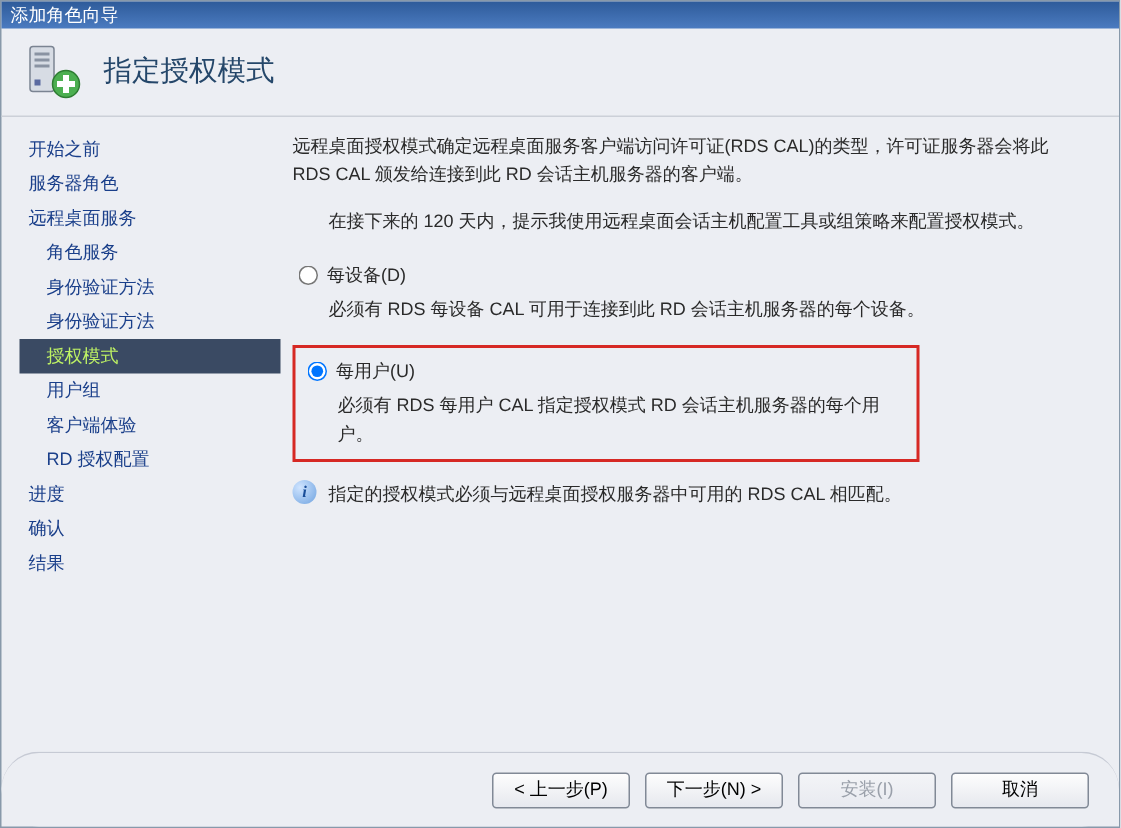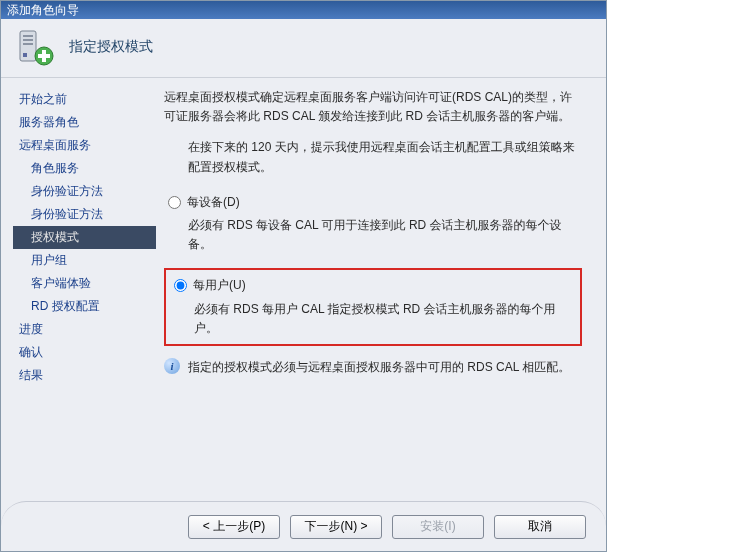--- a/index.html
+++ b/index.html
@@ -1,26 +1,26 @@
 <!DOCTYPE html>
 <html><head>
 <meta charset="utf-8">
 <style>
   * { box-sizing: border-box; }
   html, body { margin: 0; padding: 0; font-family: "Microsoft YaHei", SimSun, Arial, sans-serif; font-size: 12px; }
-  .window { width: 607px; height: 552px; background: #eceef3; display: flex; flex-direction: column; border: 1px solid #8899aa; }
+  .window { width: 747px; height: 552px; background: #eceef3; display: flex; flex-direction: column; border: 1px solid #8899aa; }
   .titlebar { height: 18px; background: linear-gradient(#2e5b9a, #4b7bc0); color: #fff; padding: 1px 6px; font-size: 12px; }
   .header { display: flex; align-items: center; padding: 8px 14px 10px 14px; border-bottom: 1px solid #ccd0d8; }
   .header-icon { width: 40px; height: 40px; position: relative; margin-right: 14px; }
-  .header-title { font-size: 14px; color: #25476a; font-weight: 400; }
+  .header-title { font-size: 19px; color: #25476a; font-weight: 400; }
   .body { flex: 1; display: flex; overflow: hidden; }
   .sidebar { width: 194px; padding: 10px 8px 8px 12px; }
   .sidebar-item { padding: 3px 6px; color: #1a3f8a; cursor: pointer; white-space: nowrap; }
   .sidebar-item.level1 { padding-left: 18px; }
-  .sidebar-item.selected { background: #3a4a63; color: #e5e5e5; }
+  .sidebar-item.selected { background: #3a4a63; color: #bef264; }
   .content { flex: 1; padding: 10px 24px 8px 0; color: #2a2a2a; line-height: 1.6; }
   .content p { margin: 0 0 10px 0; }
   .radio-block { margin: 6px 0 6px 0; }
   .radio-line { display: flex; align-items: center; padding: 2px 0 2px 4px; }
   .radio-line input[type=radio] { margin: 0 6px 0 0; }
   .radio-desc { padding: 2px 0 8px 24px; }
   .highlight-box { border: 2px solid #d62824; padding: 4px 4px 4px 4px; margin: 2px 0 12px 0; width: 418px; }
   .info-row { display: flex; align-items: flex-start; margin-top: 4px; }
   .info-icon { width: 16px; height: 16px; border-radius: 50%; background: radial-gradient(circle at 5px 5px, #cfe4ff, #6fa3e0); color: #1a4e99; font-weight: bold; font-style: italic; font-family: Georgia, serif; text-align: center; line-height: 16px; font-size: 11px; margin-right: 8px; flex-shrink: 0; }
   .footer { height: 50px; border-top: 1px solid #c6cad4; display: flex; align-items: center; justify-content: flex-end; padding-right: 20px; gap: 10px; background: #eceef3; border-radius: 25px; }

